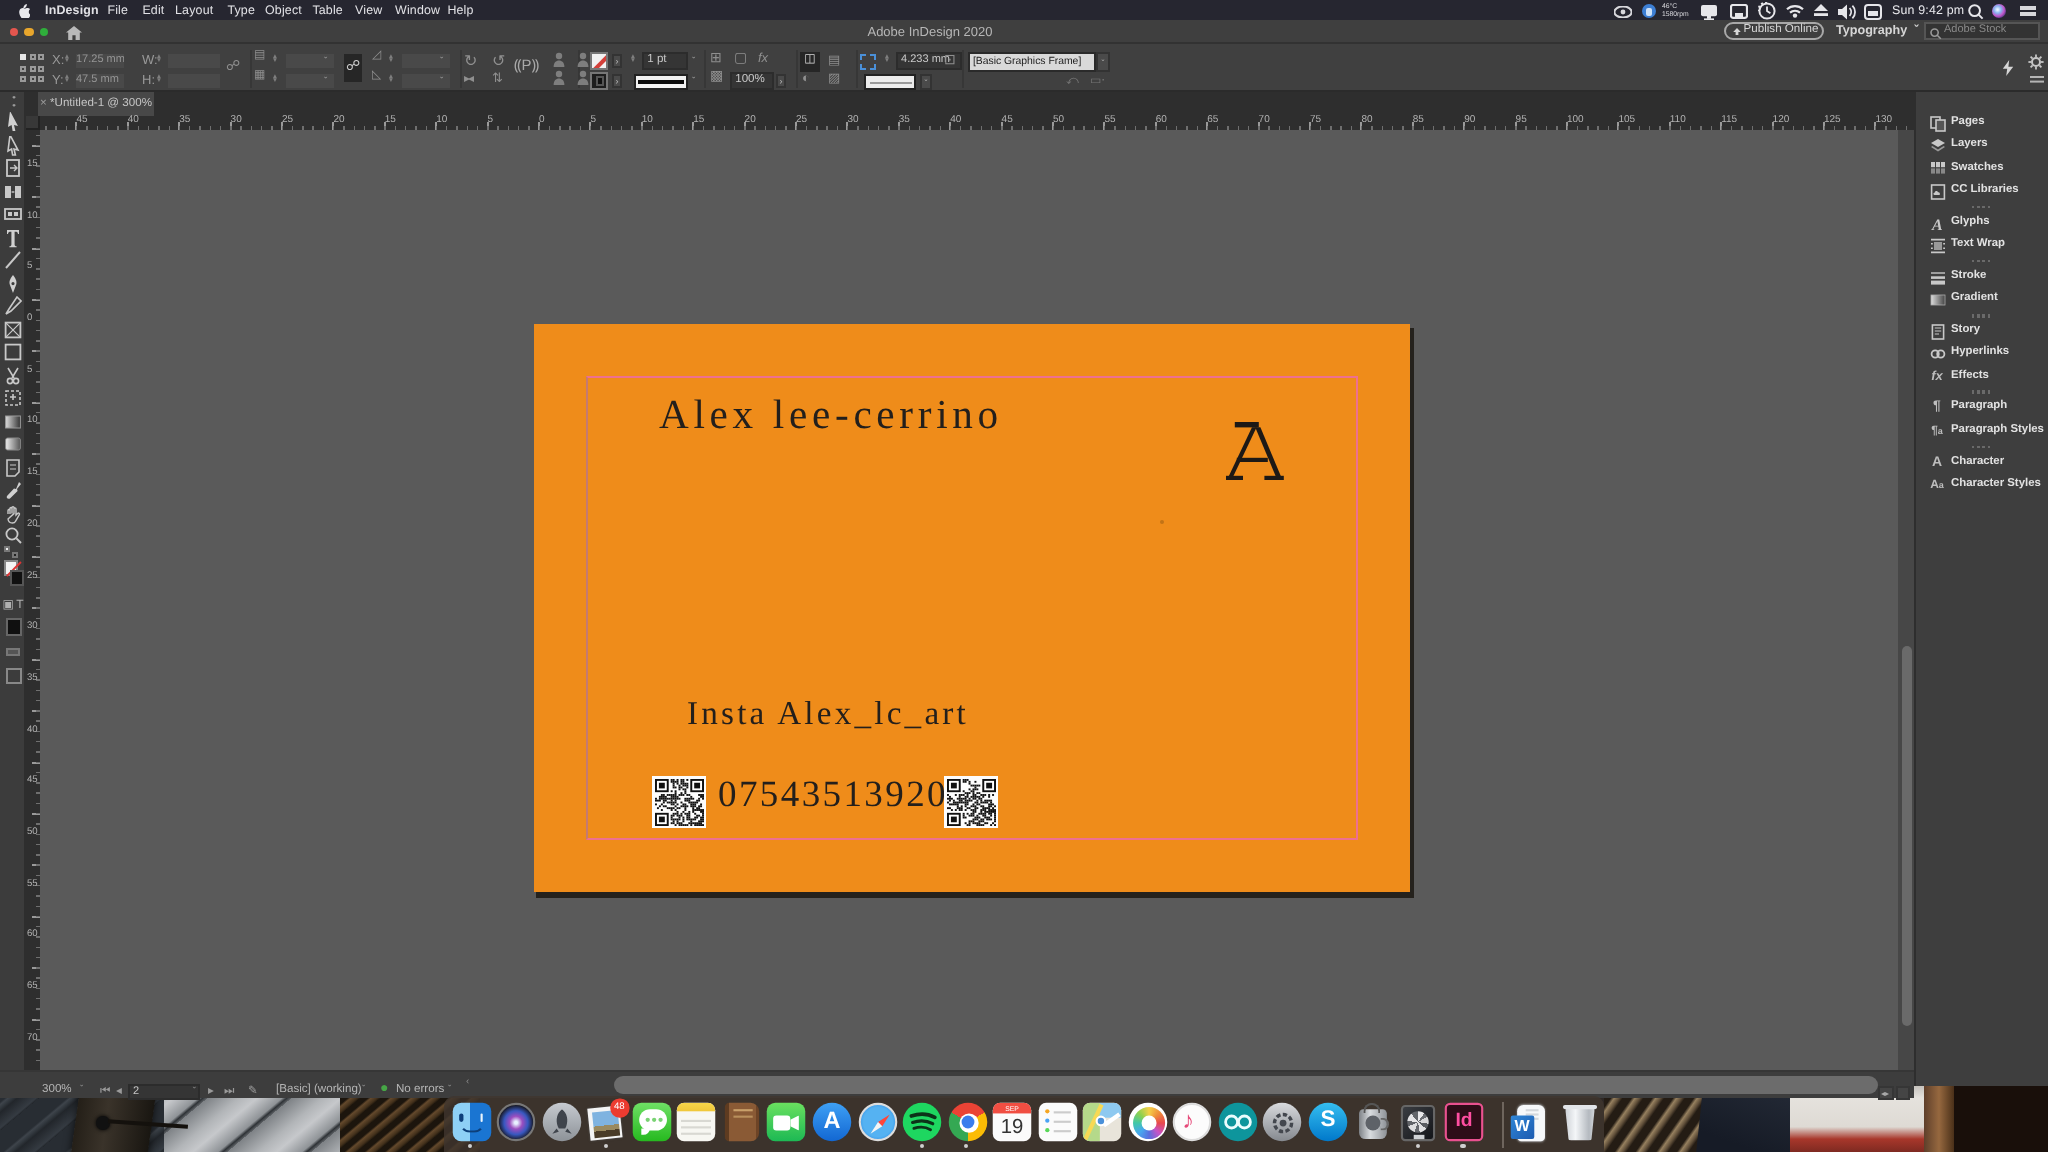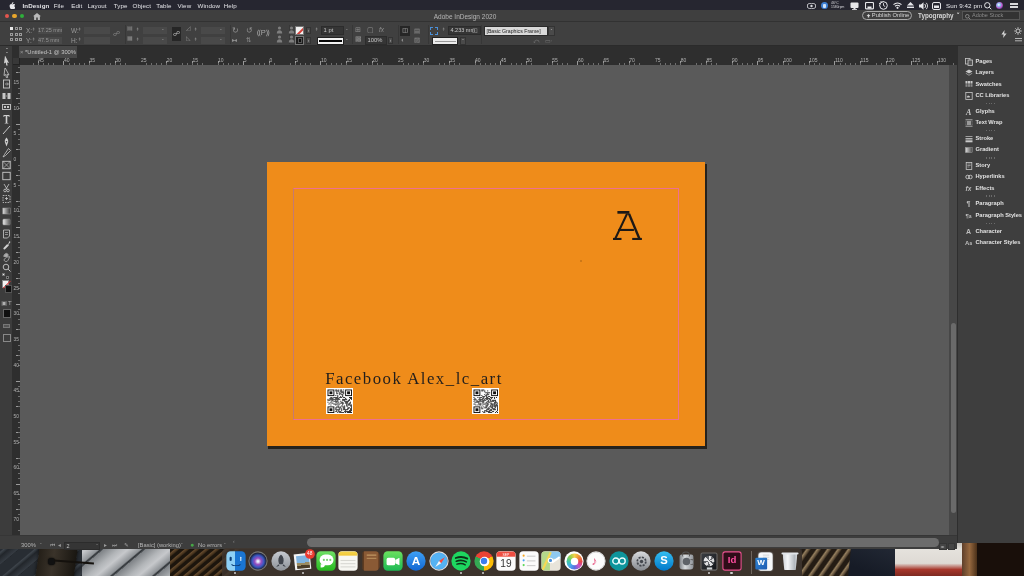--- a/index.html
+++ b/index.html
@@ -435,31 +435,33 @@
       </div>
       <div class="ab" style="left:4.5px;top:239px;width:7.5px;height:7.5px;background:#111;border:1.6px solid #555"></div>
       <div class="tool" style="top:251px;font-size:6px;color:#b0b0b0;font-family:'Liberation Sans',sans-serif">▣ T</div>
       <div class="ab" style="left:2.5px;top:263px;width:8px;height:9px;background:#101010;border:1px solid #666"></div>
       <div class="ab" style="left:3px;top:278px;width:7px;height:4px;background:#555;border:1px solid #777"></div>
       <div class="ab" style="left:2.5px;top:288px;width:8px;height:8px;background:#3c3c3c;border:1px solid #888"></div>
     </div>
     <div class="ab" id="canvas">
       <div id="card">
         <div id="mguide"></div>
+        <div class="ctxt" style="left:62.5px;top:34.5px;font-size:20.6px;letter-spacing:2.35px">Alex lee-cerrino</div>
         <svg class="ab" style="left:345.5px;top:48.5px" width="29.5" height="29.5" viewBox="0 0 29.5 29.5">
 <g fill="#1d1916">
 <rect x="4.4" y="0" width="12" height="2.7"></rect>
 <polygon points="13.0,2.6 15.3,2.6 3.6,27.2 1.3,27.2"></polygon>
 <polygon points="14.6,2.6 17.2,2.6 27.5,27.2 24.9,27.2"></polygon>
 <rect x="5.4" y="17.9" width="15.5" height="2.1"></rect>
 <rect x="0" y="26.9" width="8.5" height="2.3"></rect>
 <rect x="19.2" y="26.9" width="9.7" height="2.3"></rect>
 </g>
         </svg>
-        <div class="ctxtc" style="left:147px;top:206.5px;font-size:16.8px;letter-spacing:1.5px">Facebook Alex_lc_art</div>
+        <div class="ctxtc" style="left:147px;top:184.5px;font-size:16.6px;letter-spacing:1.6px">Insta Alex_lc_art</div>
+        <div class="ctxtc" style="left:149.5px;top:225.5px;font-size:18.5px;letter-spacing:1.2px">07543513920</div>
         <svg class="ab" style="left:58.5px;top:225.5px" width="27.5" height="26.5" viewBox="0 0 27.5 26.5">
           <rect x="0" y="0" width="27.5" height="26.5" fill="#fdfdfd"></rect>
           <rect x="1.50" y="1.50" width="6.86" height="6.58" fill="#111"></rect>
           <rect x="2.48" y="2.44" width="4.90" height="4.70" fill="#fff"></rect>
           <rect x="3.46" y="3.38" width="2.94" height="2.82" fill="#111"></rect>
           <rect x="19.14" y="1.50" width="6.86" height="6.58" fill="#111"></rect>
           <rect x="20.12" y="2.44" width="4.90" height="4.70" fill="#fff"></rect>
           <rect x="21.10" y="3.38" width="2.94" height="2.82" fill="#111"></rect>
           <rect x="1.50" y="18.42" width="6.86" height="6.58" fill="#111"></rect>
           <rect x="2.48" y="19.36" width="4.90" height="4.70" fill="#fff"></rect>

